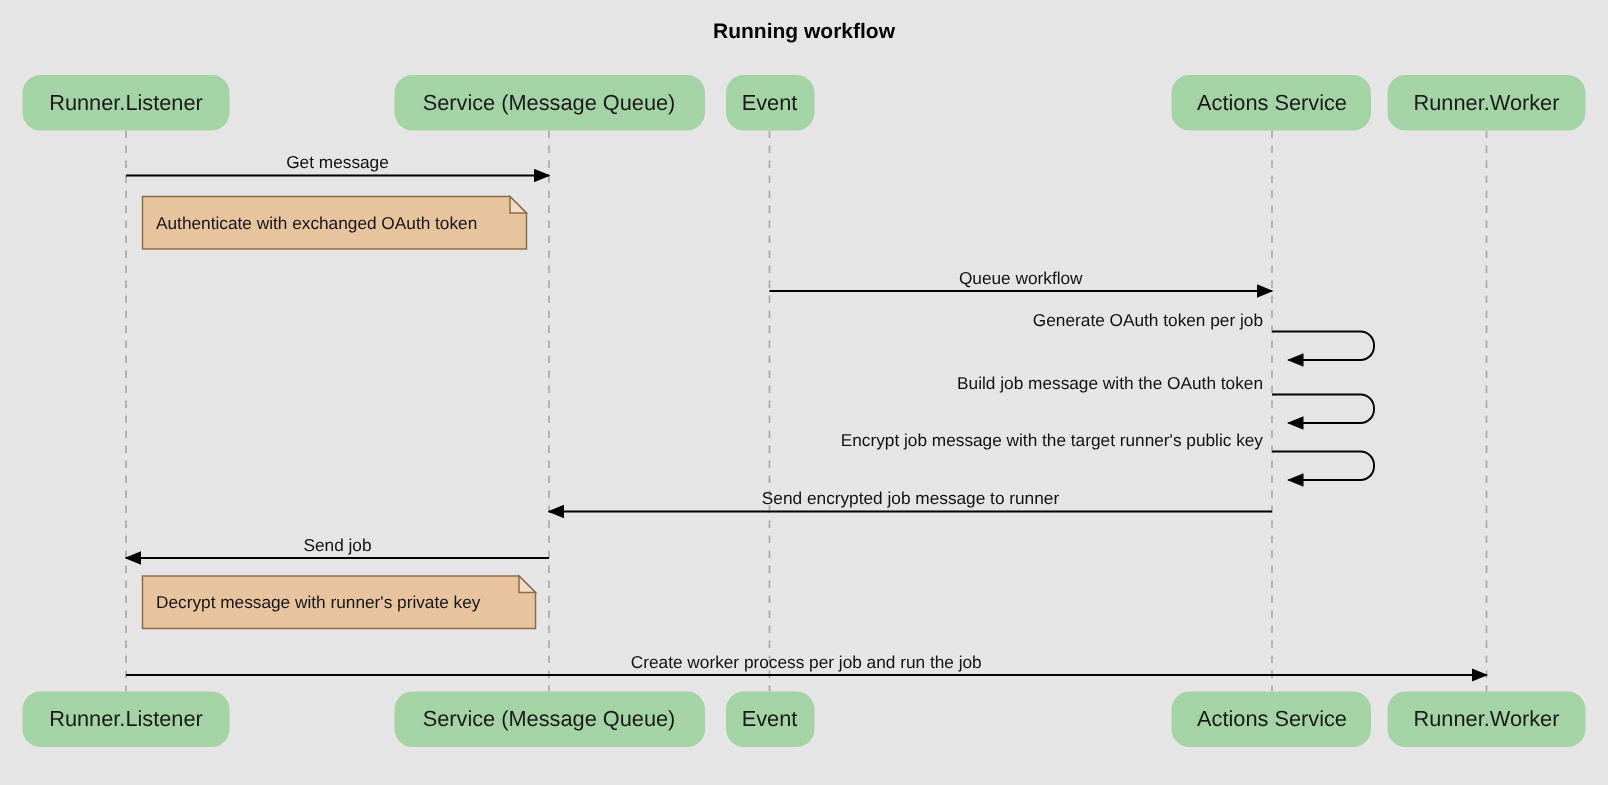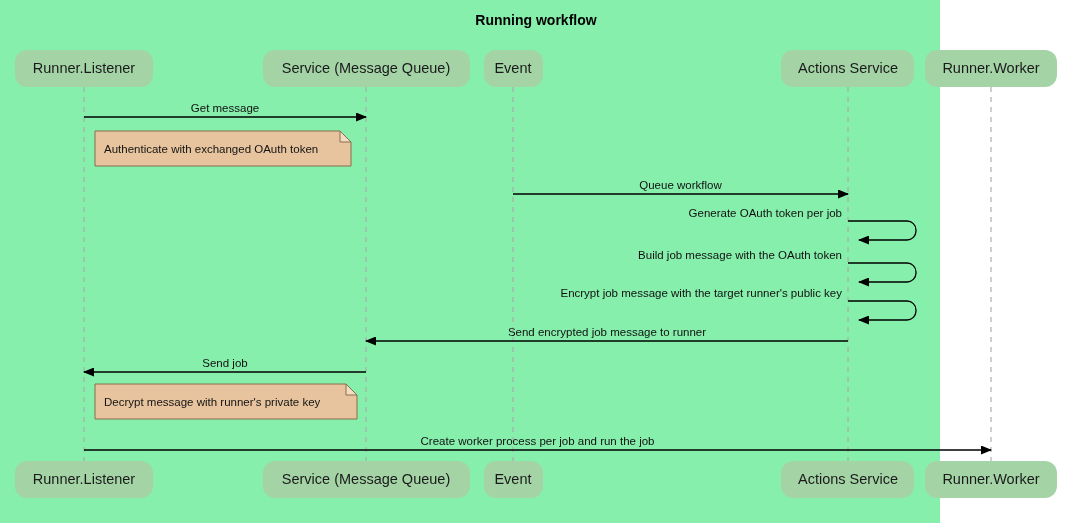--- a/index.html
+++ b/index.html
@@ -9,23 +9,23 @@
   }
   body {
     font-family: "Liberation Sans", sans-serif;
     width: 1072px;
     height: 523px;
     overflow: hidden;
     position: relative;
   }
   #diagram-root {
     position: relative;
-    width: 940px;
+    width: 1072px;
     height: 523px;
-    background: #86efac;
+    background: #e5e5e5;
   }
   svg.diagram-svg {
     position: absolute;
     left: 0;
     top: 0;
     width: 1072px;
     height: 523px;
     display: block;
   }
   .dg-title {

